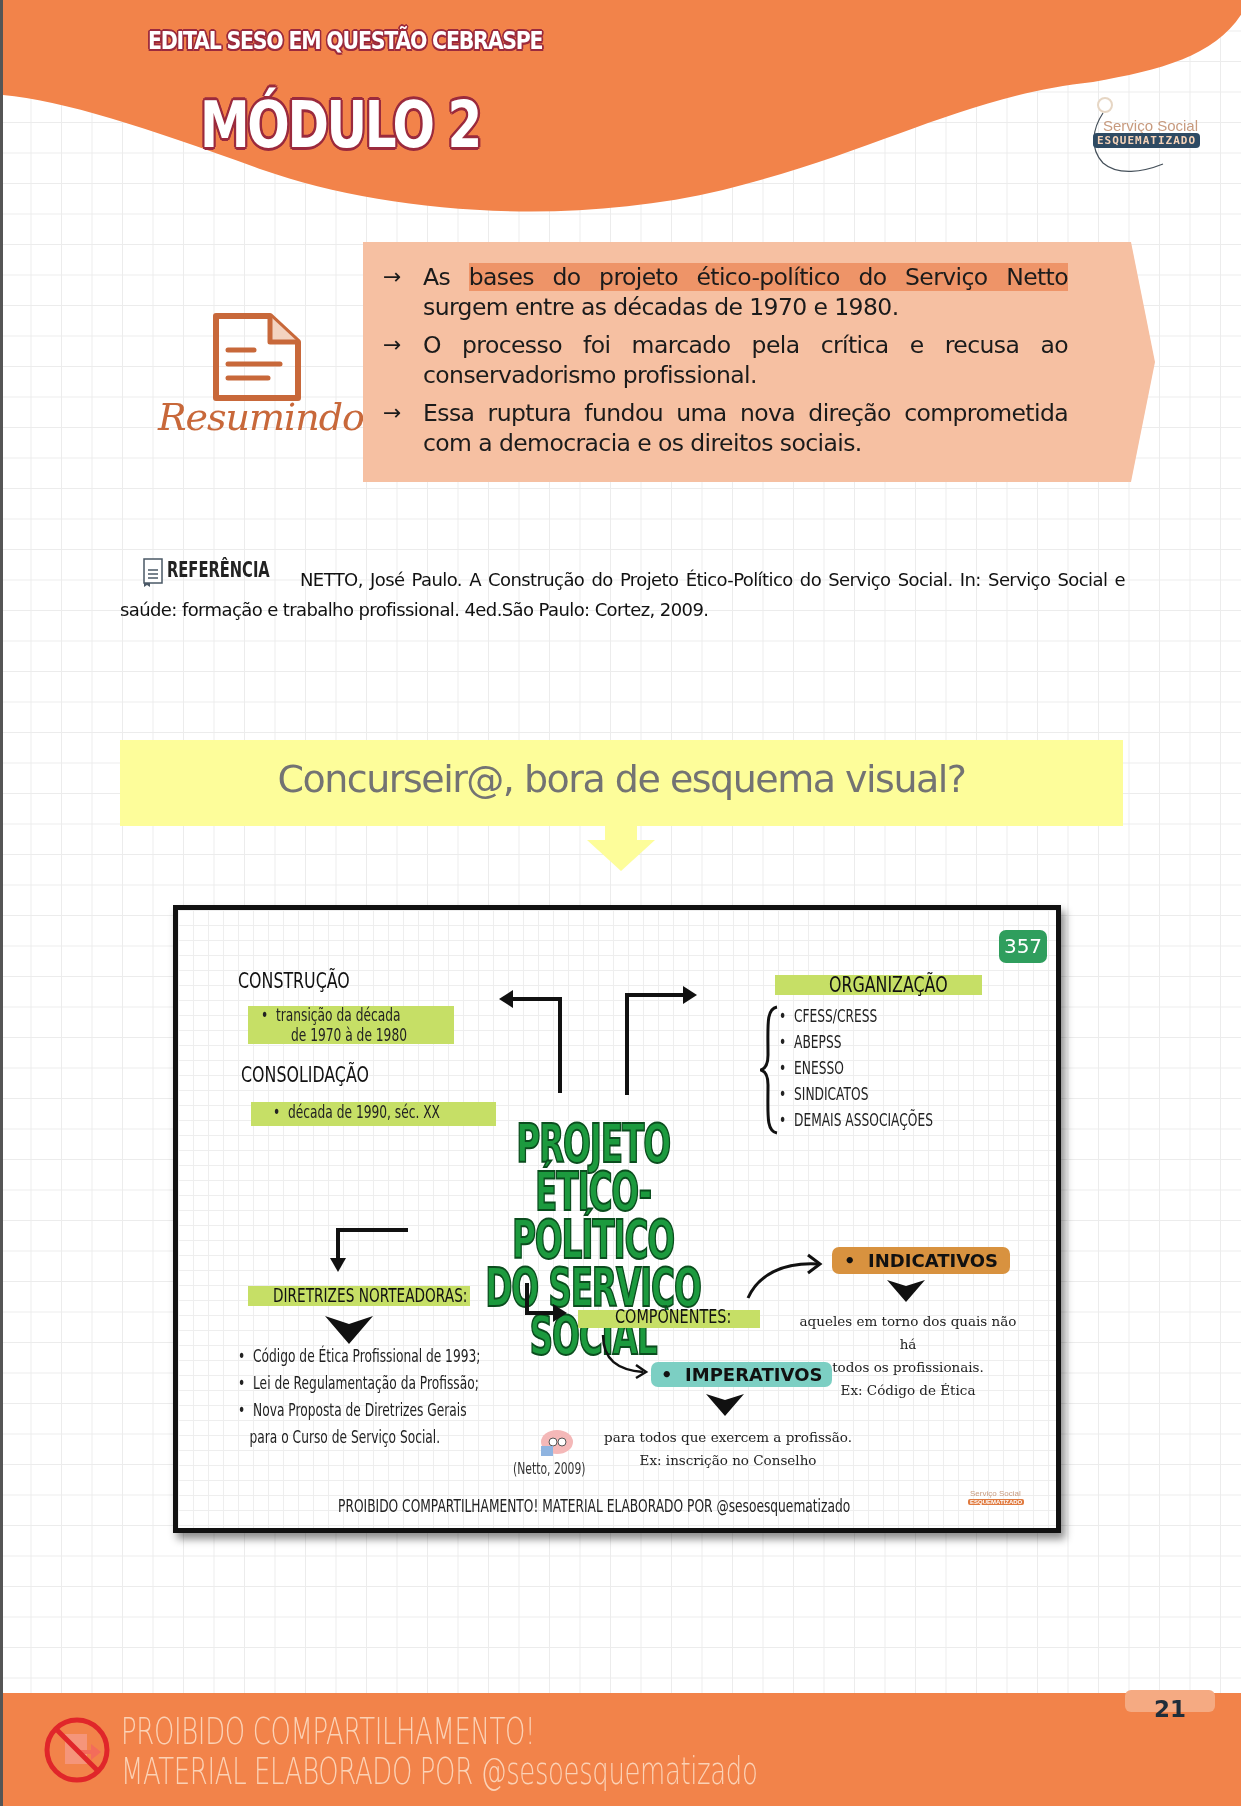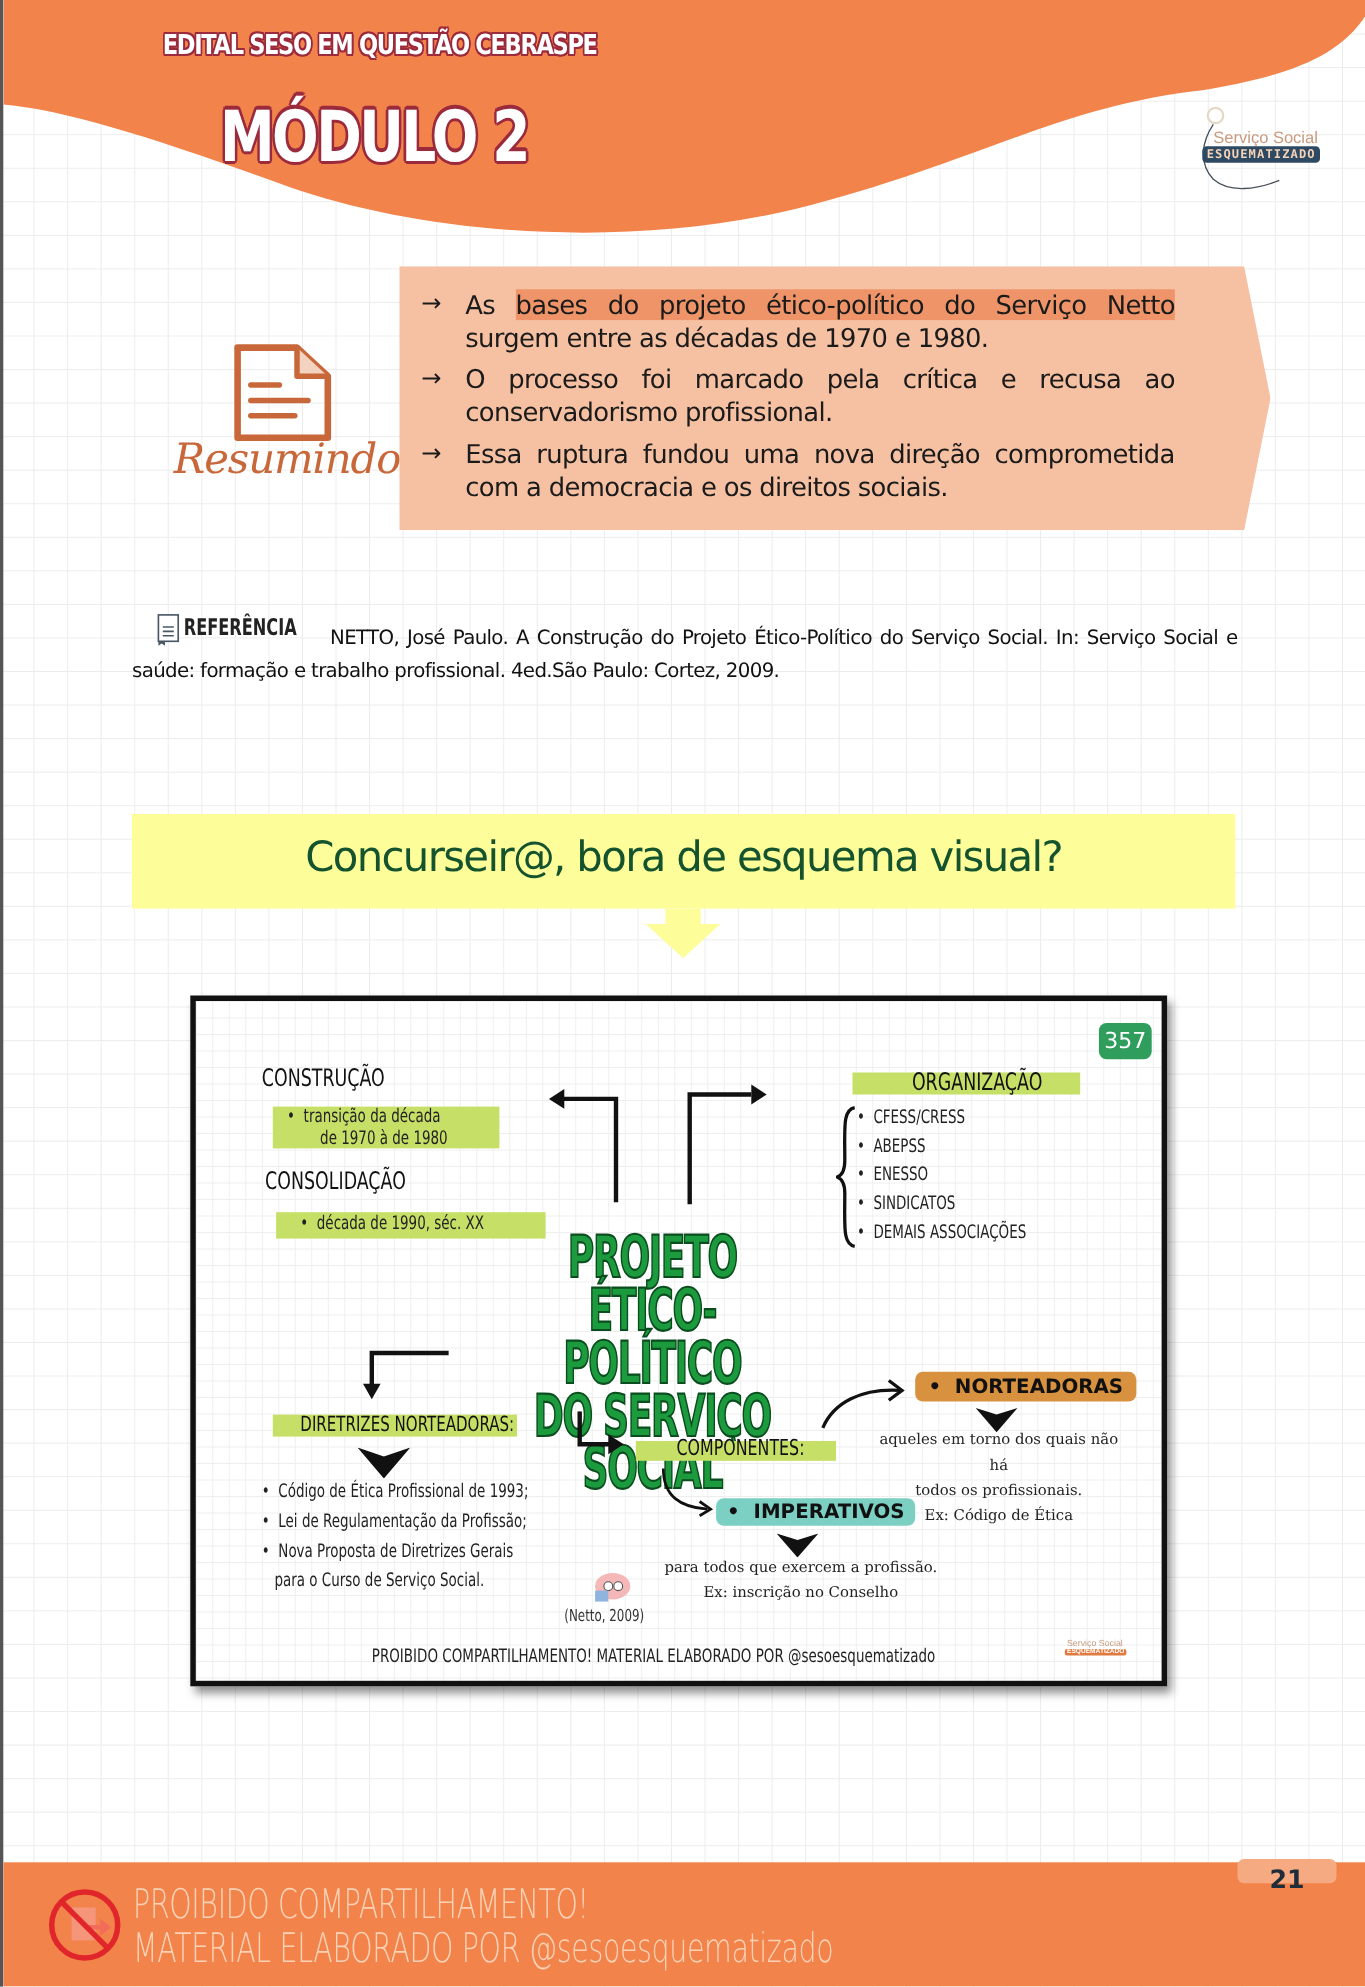--- a/index.html
+++ b/index.html
@@ -68,21 +68,21 @@
   .ref-text {
     left: 117px; top: 565px; width: 1005px; font-size: 18px; line-height: 30px;
     font-family: "DejaVu Sans", sans-serif; letter-spacing: -0.6px; text-align: justify;
     text-indent: 180px; color: #111;
   }
 
   
   .banner { left: 117px; top: 740px; width: 1003px; height: 86px; background: #fdfd9a; }
   .banner-text {
     left: 117px; top: 757px; width: 1003px; text-align: center; font-size: 38px;
-    font-family: "DejaVu Sans", sans-serif; letter-spacing: -1.5px; color: #14532d;
+    font-family: "DejaVu Sans", sans-serif; letter-spacing: -1.5px; color: #737373;
   }
   .banner-arrow { left: 584px; top: 826px; width: 68px; height: 45px; }
 
   
   .diagram {
     left: 170px; top: 905px; width: 888px; height: 628px; border: 5px solid #111;
     background-color: #fff;
     background-image:
       linear-gradient(#eeeeee 1px, transparent 1px),
       linear-gradient(90deg, #eeeeee 1px, transparent 1px);
@@ -99,21 +99,21 @@
   }
   .center-title {
     font-family: "DejaVu Sans", sans-serif; font-weight: bold; color: #1c9a3e; text-align: center;
     font-size: 53px; line-height: 48px; letter-spacing: -2px;
     -webkit-text-stroke: 2px #0b4d1e; transform: scaleX(0.62); transform-origin: center top;
   }
   .pill {
     border-radius: 7px; font-family: "DejaVu Sans", sans-serif; font-weight: bold;
     font-size: 18px; color: #111; padding: 2px 10px; white-space: nowrap;
   }
-  .hand { font-family: "DejaVu Serif", serif; font-size: 13.5px; color: #222; text-align: center; line-height: 23px; }
+  .hand { font-family: "DejaVu Serif", serif; font-size: 13.5px; color: #222; text-align: center; line-height: 23px; margin-top: 12px; }
   .diagram-footer {
     left: 335px; top: 1496px; font-size: 17px; color: #222; white-space: nowrap;
     font-family: "DejaVu Sans", sans-serif; transform: scaleX(0.72); transform-origin: left center;
   }
 
   
   .footer { left: 0; top: 1693px; width: 1241px; height: 113px; background: #f2834a; }
   .footer-badge {
     left: 1122px; top: 1690px; width: 90px; height: 22px; background: #f5aa82; border-radius: 6px;
     text-align: center; line-height: 38px; font-weight: bold; font-size: 23px; color: #1f2d3a;
@@ -263,21 +263,21 @@
 
 <div class="abs pill" style="left:648px;top:1362px;background:#7ccfc3;">•&nbsp;&nbsp;<span>IMPERATIVOS</span></div>
 <svg class="abs" style="left:703px;top:1394px;width:38px;height:22px;" viewBox="0 0 38 22">
   <polygon points="0,0 19,6 38,0 19,22" fill="#111"></polygon>
 </svg>
 <div class="abs hand" style="left:600px;top:1414px;width:250px;">
   <div>para todos que exercem a profissão.</div>
   <div>Ex: inscrição no Conselho</div>
 </div>
 
-<div class="abs pill" style="left:829px;top:1247px;background:#d8923f;padding:3px 12px;">•&nbsp;&nbsp;<span>NORTEADORAS</span></div>
+<div class="abs pill" style="left:829px;top:1247px;background:#d8923f;padding:3px 12px;">•&nbsp;&nbsp;<span>INDICATIVOS</span></div>
 <svg class="abs" style="left:884px;top:1280px;width:38px;height:22px;" viewBox="0 0 38 22">
   <polygon points="0,0 19,6 38,0 19,22" fill="#111"></polygon>
 </svg>
 <div class="abs hand" style="left:795px;top:1298px;width:220px;">
   <div>aqueles em torno dos quais não há</div>
   <div>todos os profissionais.</div>
   <div>Ex: Código de Ética</div>
 </div>
 
 <div class="abs diagram-footer">PROIBIDO COMPARTILHAMENTO!  MATERIAL ELABORADO POR @sesoesquematizado</div>

